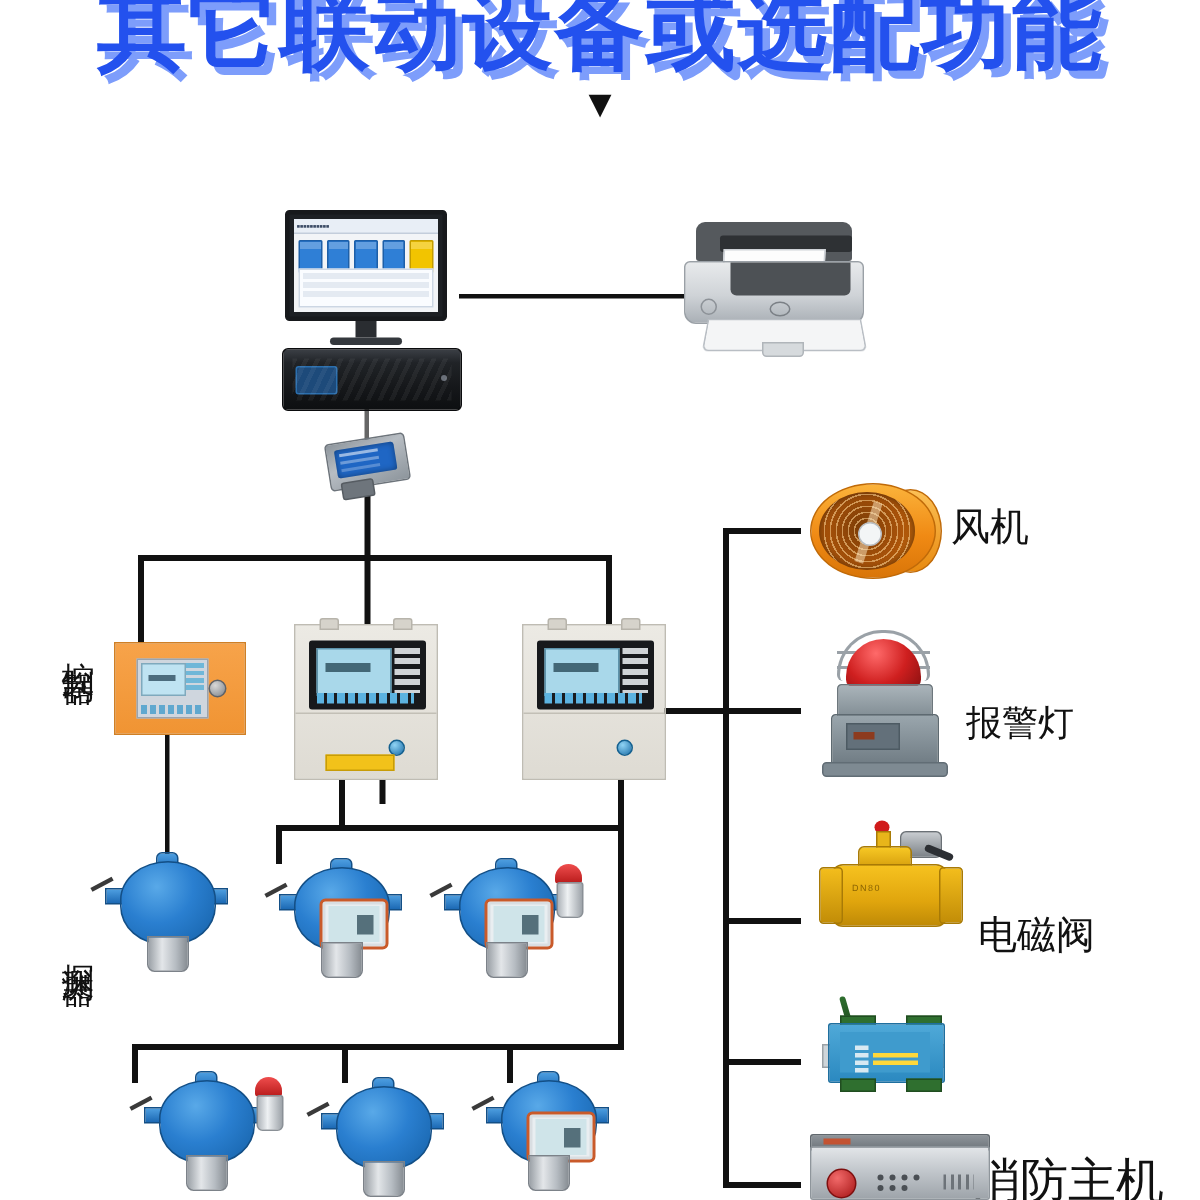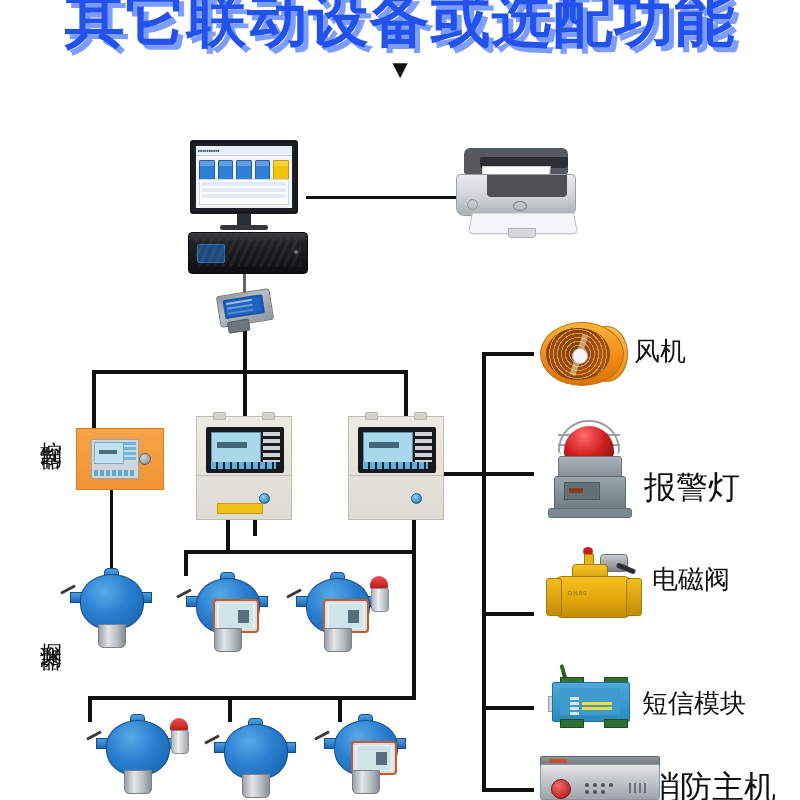--- a/index.html
+++ b/index.html
@@ -221,23 +221,22 @@
 <body>
 
 <div id="stage">
 
   <div class="title">其它联动设备或选配功能</div>
   <div class="title-arrow">▼</div>
 
   <div class="lbl-v" style="left:36px;top:424px;font-size:22px;">控制器</div>
   <div class="lbl-v" style="left:36px;top:625px;font-size:22px;">探测器</div>
   <div class="lbl" style="left:634px;top:334px;font-size:26px;">风机</div>
-  <div class="lbl" style="left:644px;top:466px;font-size:32px;">报警灯</div>
-  <div class="lbl" style="left:652px;top:562px;font-size:26px;">电磁阀</div>
-  <div class="lbl" style="left:642px;top:686px;font-size:26px;">短信模块</div>
+  <div class="lbl" style="left:644px;top:466px;font-size:24px;">报警灯</div>
+  <div class="lbl" style="left:652px;top:606px;font-size:26px;">电磁阀</div>
   <div class="lbl" style="left:648px;top:766px;font-size:32px;">消防主机</div>
 
   <div class="wire wire-h" style="left:306px;top:196px;width:150px;height:3px;"></div>
 
   <div class="wire wire-v" style="left:243px;top:266px;height:32px;width:3px;background:#666;"></div>
 
   <div class="wire wire-v" style="left:243px;top:324px;height:48px;"></div>
 
   <div class="wire wire-h" style="left:92px;top:370px;width:316px;"></div>
 

